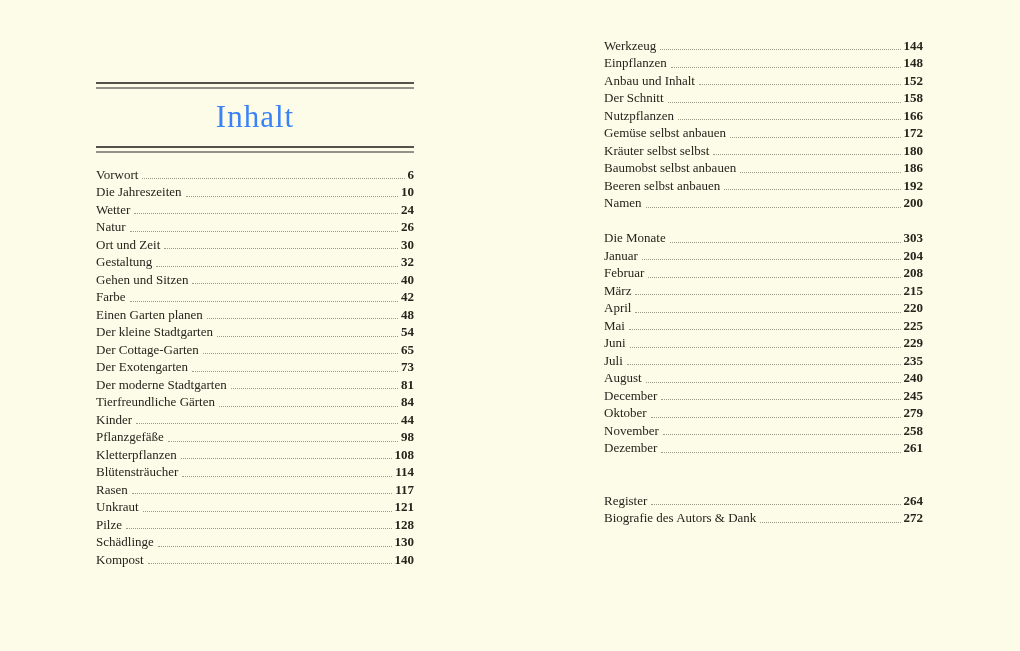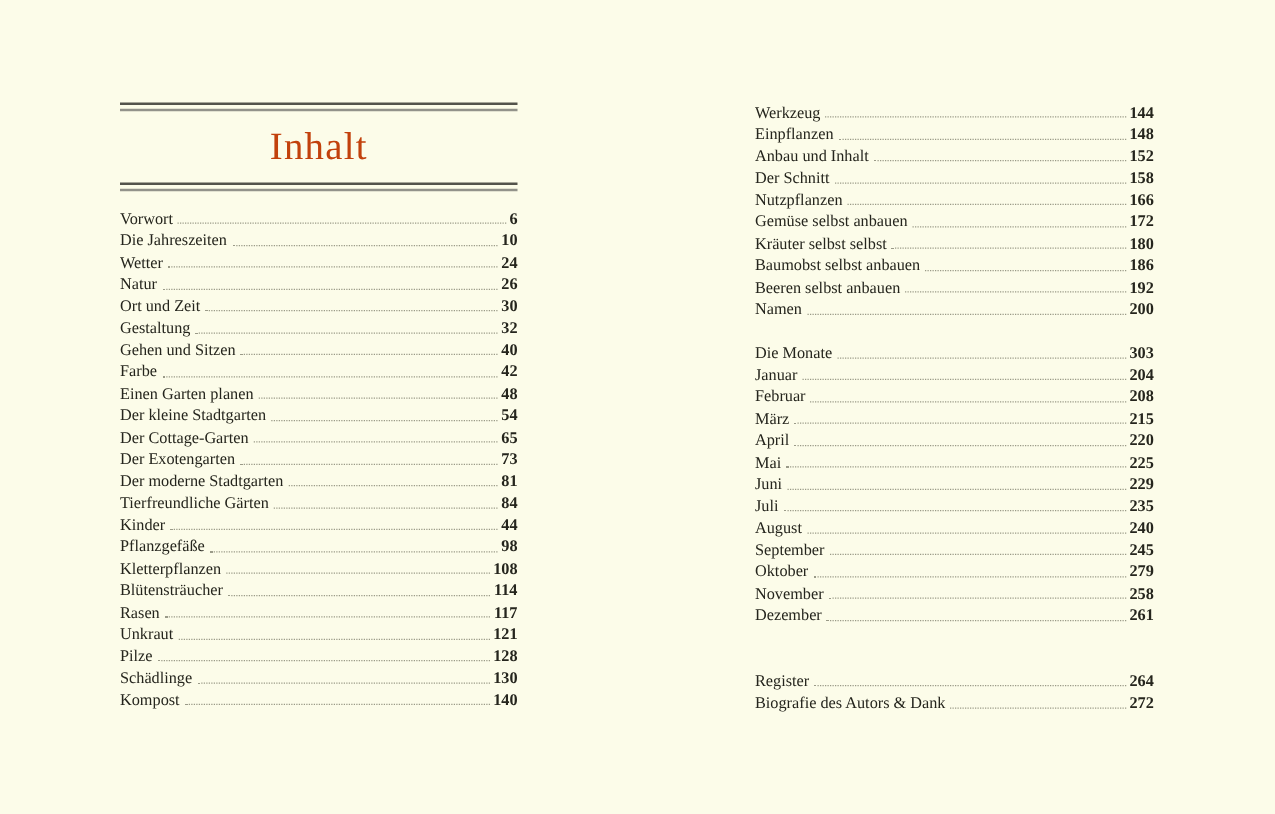--- a/index.html
+++ b/index.html
@@ -35,30 +35,30 @@
     border-top: 2px solid #53534b;
     border-bottom: 2px solid #92928a;
   }
   .toc-title {
     margin: 0;
     padding: 10px 0 11px 0;
     text-align: center;
     font-size: 31px;
     font-weight: normal;
     letter-spacing: 1px;
-    color: #c2410c;
+    color: #3b82f6;
   }
   .toc-list {
     display: block;
   }
   .toc-list-left {
     margin-top: 12px;
   }
   .toc-list-right {
-    margin-top: 80px;
+    margin-top: 36px;
   }
   .toc-row {
     display: flex;
     align-items: flex-end;
     height: 17.5px;
     font-size: 13px;
   }
   .toc-row .label {
     white-space: nowrap;
     line-height: 16px;
@@ -304,21 +304,21 @@
           <span class="label">Juli</span>
           <span class="leader"></span>
           <span class="page-num">235</span>
         </div>
         <div class="toc-row">
           <span class="label">August</span>
           <span class="leader"></span>
           <span class="page-num">240</span>
         </div>
         <div class="toc-row">
-          <span class="label">September</span>
+          <span class="label">December</span>
           <span class="leader"></span>
           <span class="page-num">245</span>
         </div>
         <div class="toc-row">
           <span class="label">Oktober</span>
           <span class="leader"></span>
           <span class="page-num">279</span>
         </div>
         <div class="toc-row">
           <span class="label">November</span>

